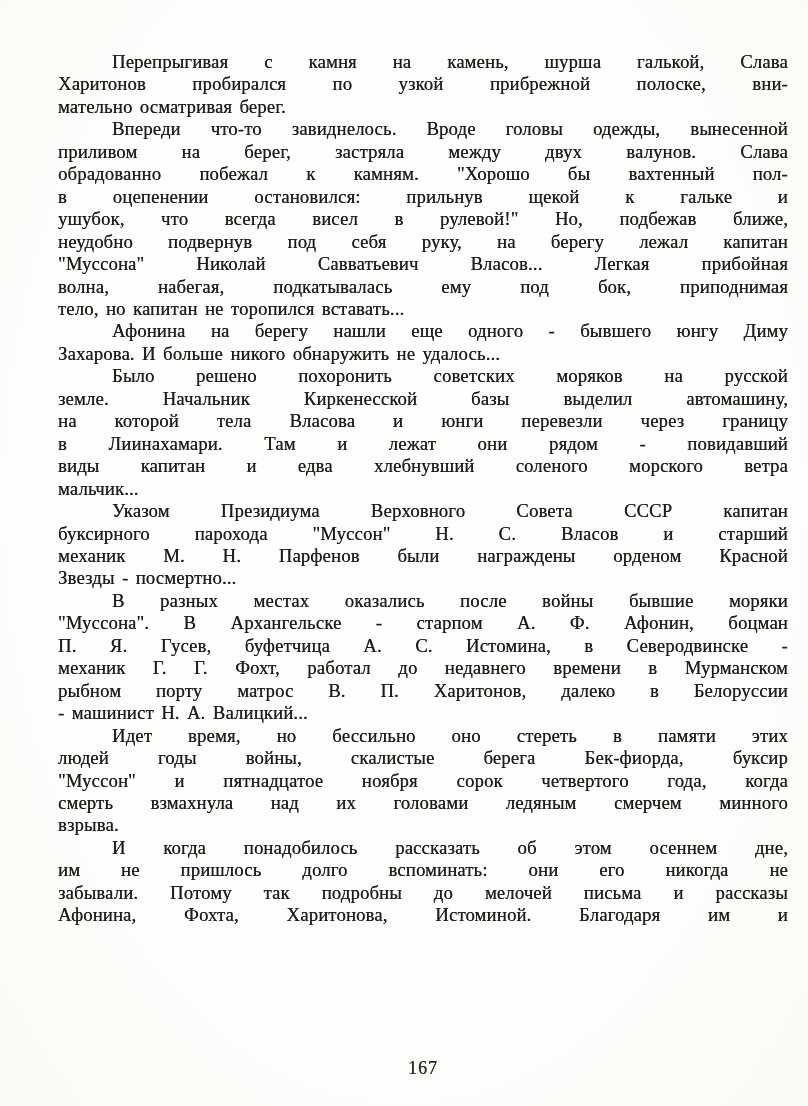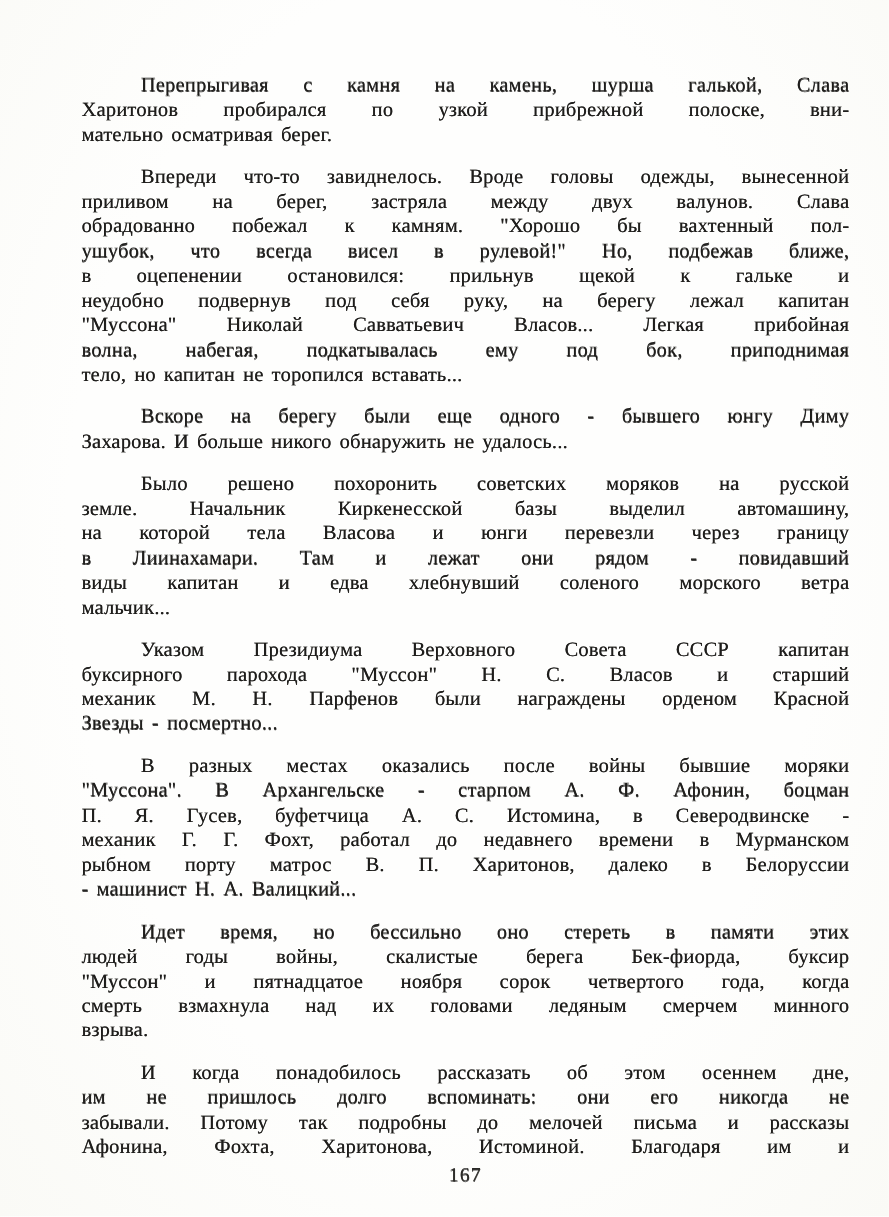--- a/index.html
+++ b/index.html
@@ -21,21 +21,21 @@
     position: absolute;
     left: 58px;
     top: 51px;
     width: 730px;
     font-size: 18.6px;
     line-height: 22.45px;
     letter-spacing: 0.2px;
     word-spacing: 2.5px;
     text-shadow: 0.25px 0.25px 0.3px rgba(25,24,22,0.85);
   }
-  .paragraph { margin: 16px; }
+  .paragraph { margin: 0; }
   .line {
     text-align: justify;
     text-align-last: justify;
     text-justify: inter-word;
     white-space: normal;
   }
   .line.first { text-indent: 54px; }
   .line.last { text-align-last: left; }
   .page-number {
     position: absolute;
@@ -57,29 +57,29 @@
   <div class="text-column" id="text-column">
       <div class="paragraph">
         <div class="line first">Перепрыгивая с камня на камень, шурша галькой, Слава</div>
         <div class="line">Харитонов пробирался по узкой прибрежной полоске, вни-</div>
         <div class="line last">мательно осматривая берег.</div>
       </div>
       <div class="paragraph">
         <div class="line first">Впереди что-то завиднелось. Вроде головы одежды, вынесенной</div>
         <div class="line">приливом на берег, застряла между двух валунов. Слава</div>
         <div class="line">обрадованно побежал к камням. "Хорошо бы вахтенный пол-</div>
+        <div class="line">в оцепенении остановился: прильнув щекой к гальке и</div>
         <div class="line">ушубок, что всегда висел в рулевой!" Но, подбежав ближе,</div>
-        <div class="line">в оцепенении остановился: прильнув щекой к гальке и</div>
         <div class="line">неудобно подвернув под себя руку, на берегу лежал капитан</div>
         <div class="line">"Муссона" Николай Савватьевич Власов... Легкая прибойная</div>
         <div class="line">волна, набегая, подкатывалась ему под бок, приподнимая</div>
         <div class="line last">тело, но капитан не торопился вставать...</div>
       </div>
       <div class="paragraph">
-        <div class="line first">Вскоре на берегу были еще одного - бывшего юнгу Диму</div>
+        <div class="line first">Афонина на берегу нашли еще одного - бывшего юнгу Диму</div>
         <div class="line last">Захарова. И больше никого обнаружить не удалось...</div>
       </div>
       <div class="paragraph">
         <div class="line first">Было решено похоронить советских моряков на русской</div>
         <div class="line">земле. Начальник Киркенесской базы выделил автомашину,</div>
         <div class="line">на которой тела Власова и юнги перевезли через границу</div>
         <div class="line">в Лиинахамари. Там и лежат они рядом - повидавший</div>
         <div class="line">виды капитан и едва хлебнувший соленого морского ветра</div>
         <div class="line last">мальчик...</div>
       </div>

